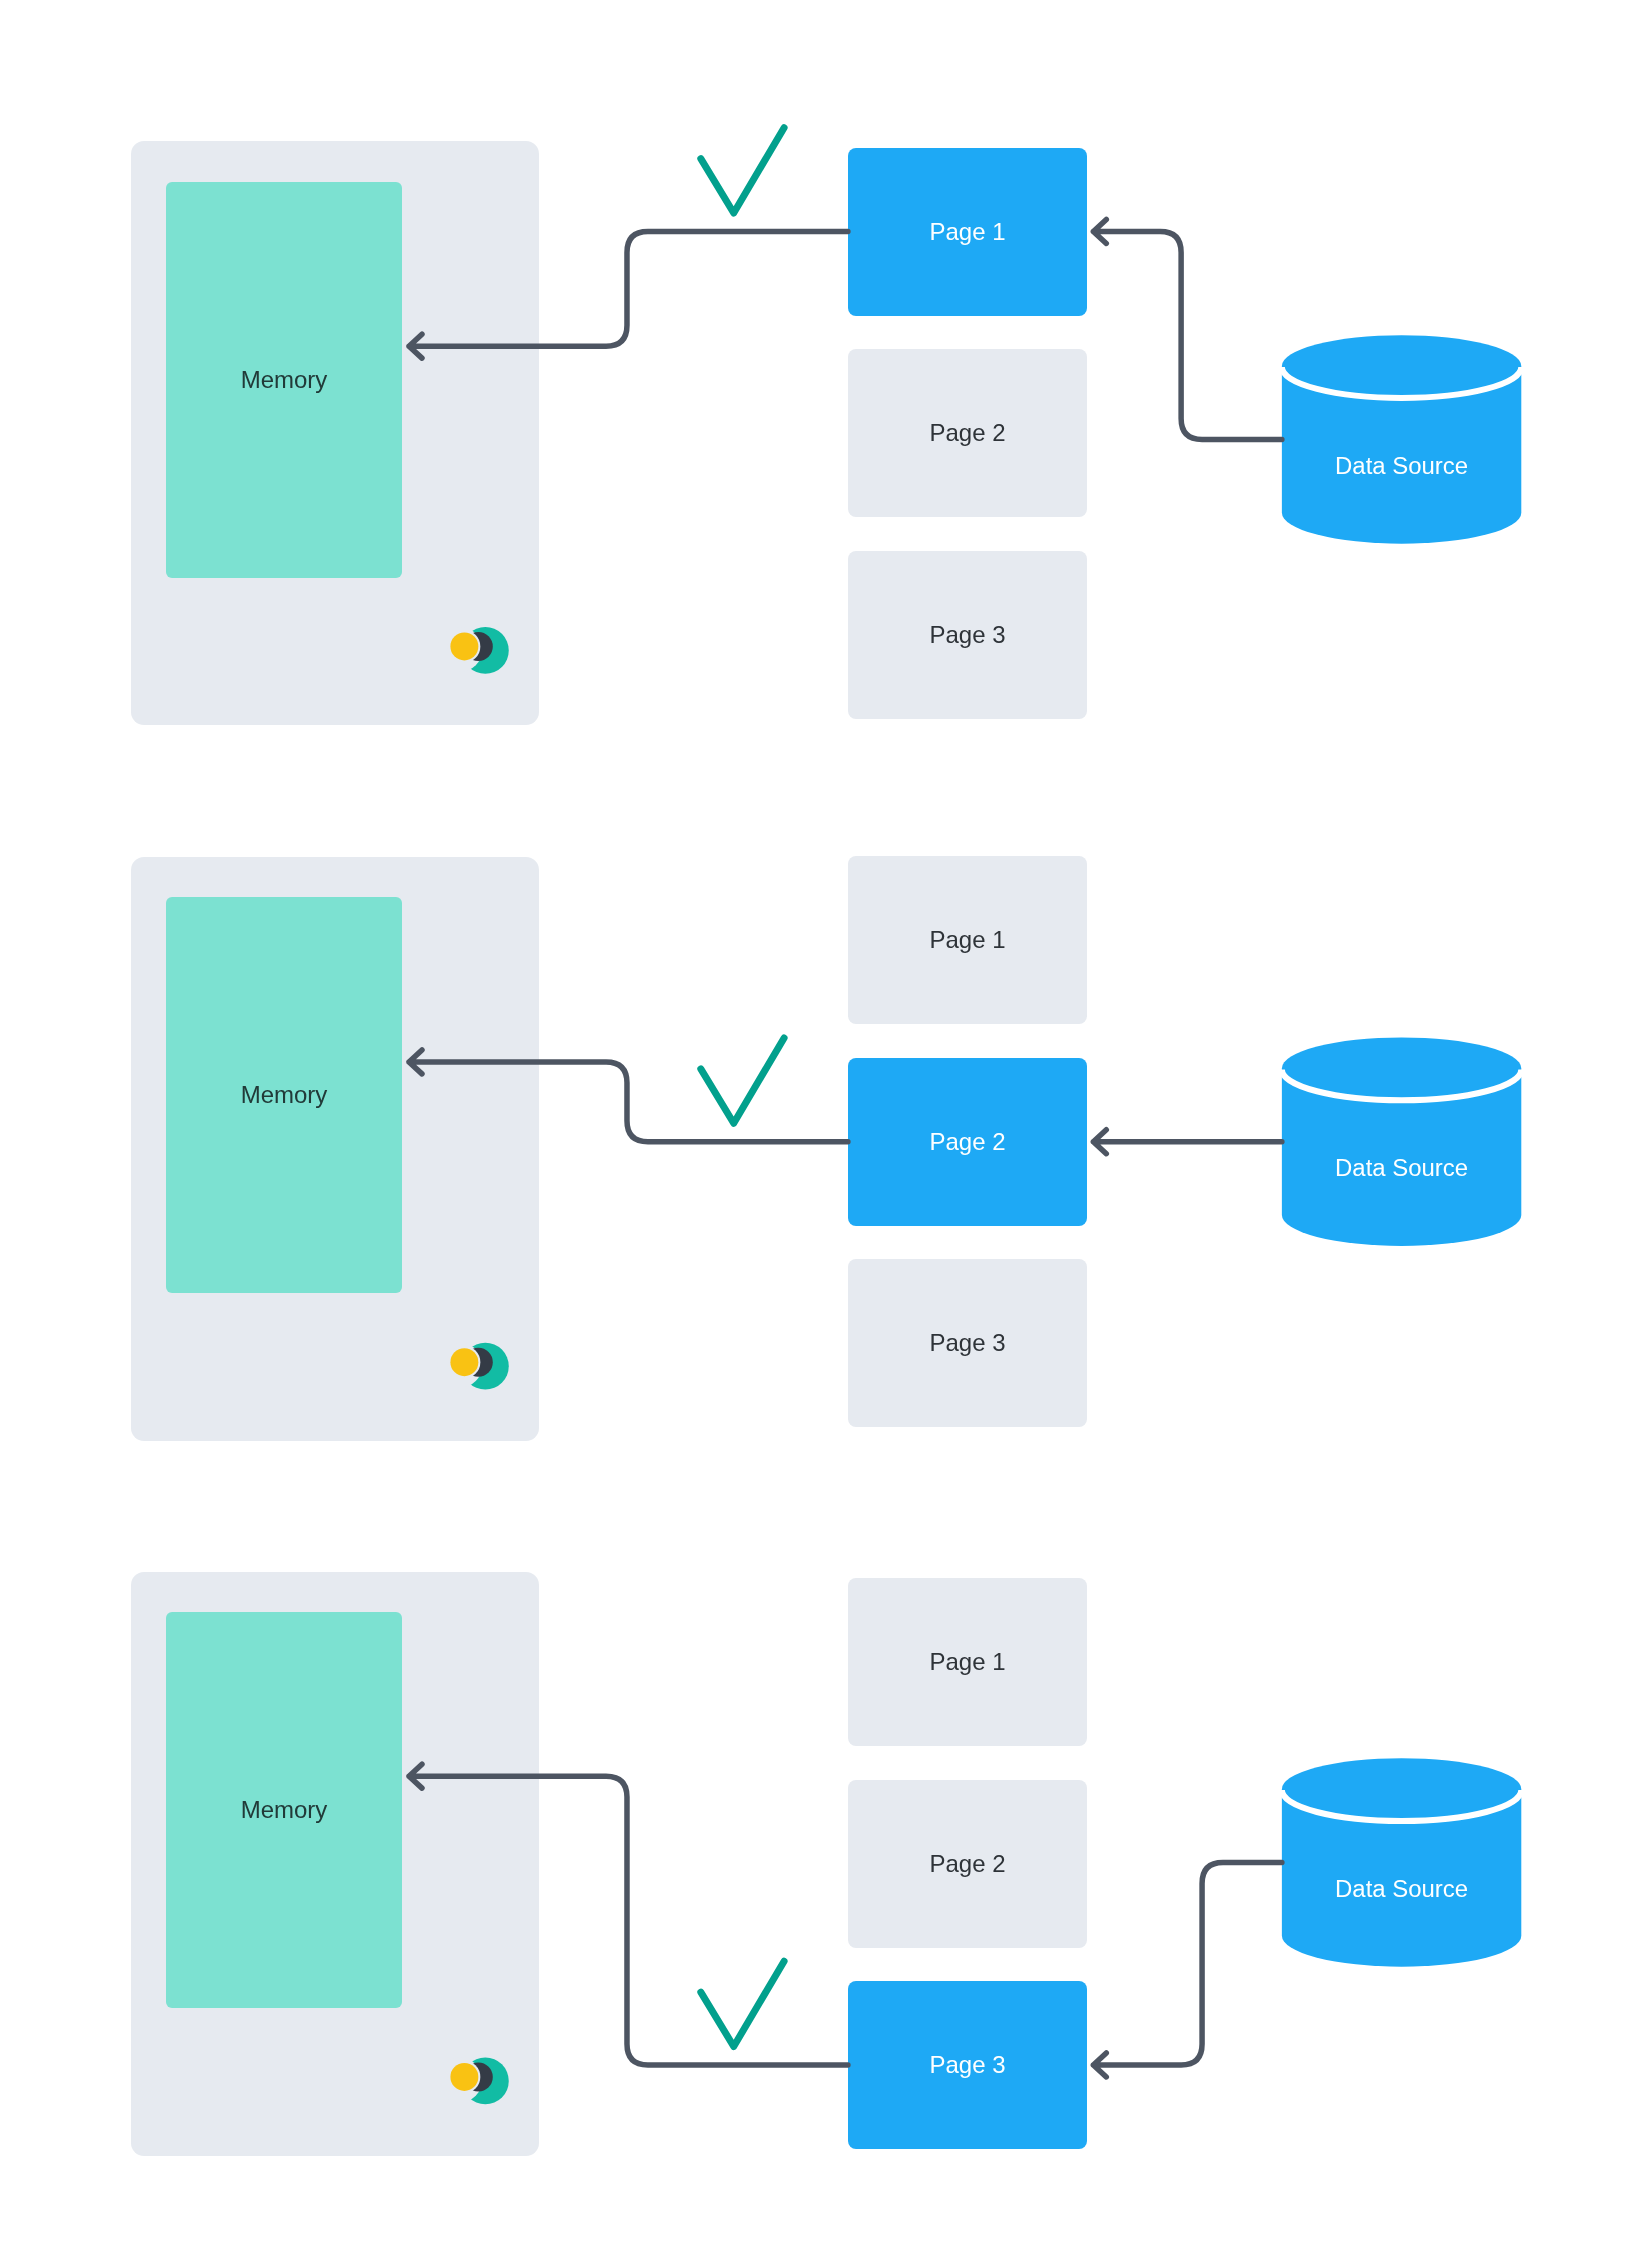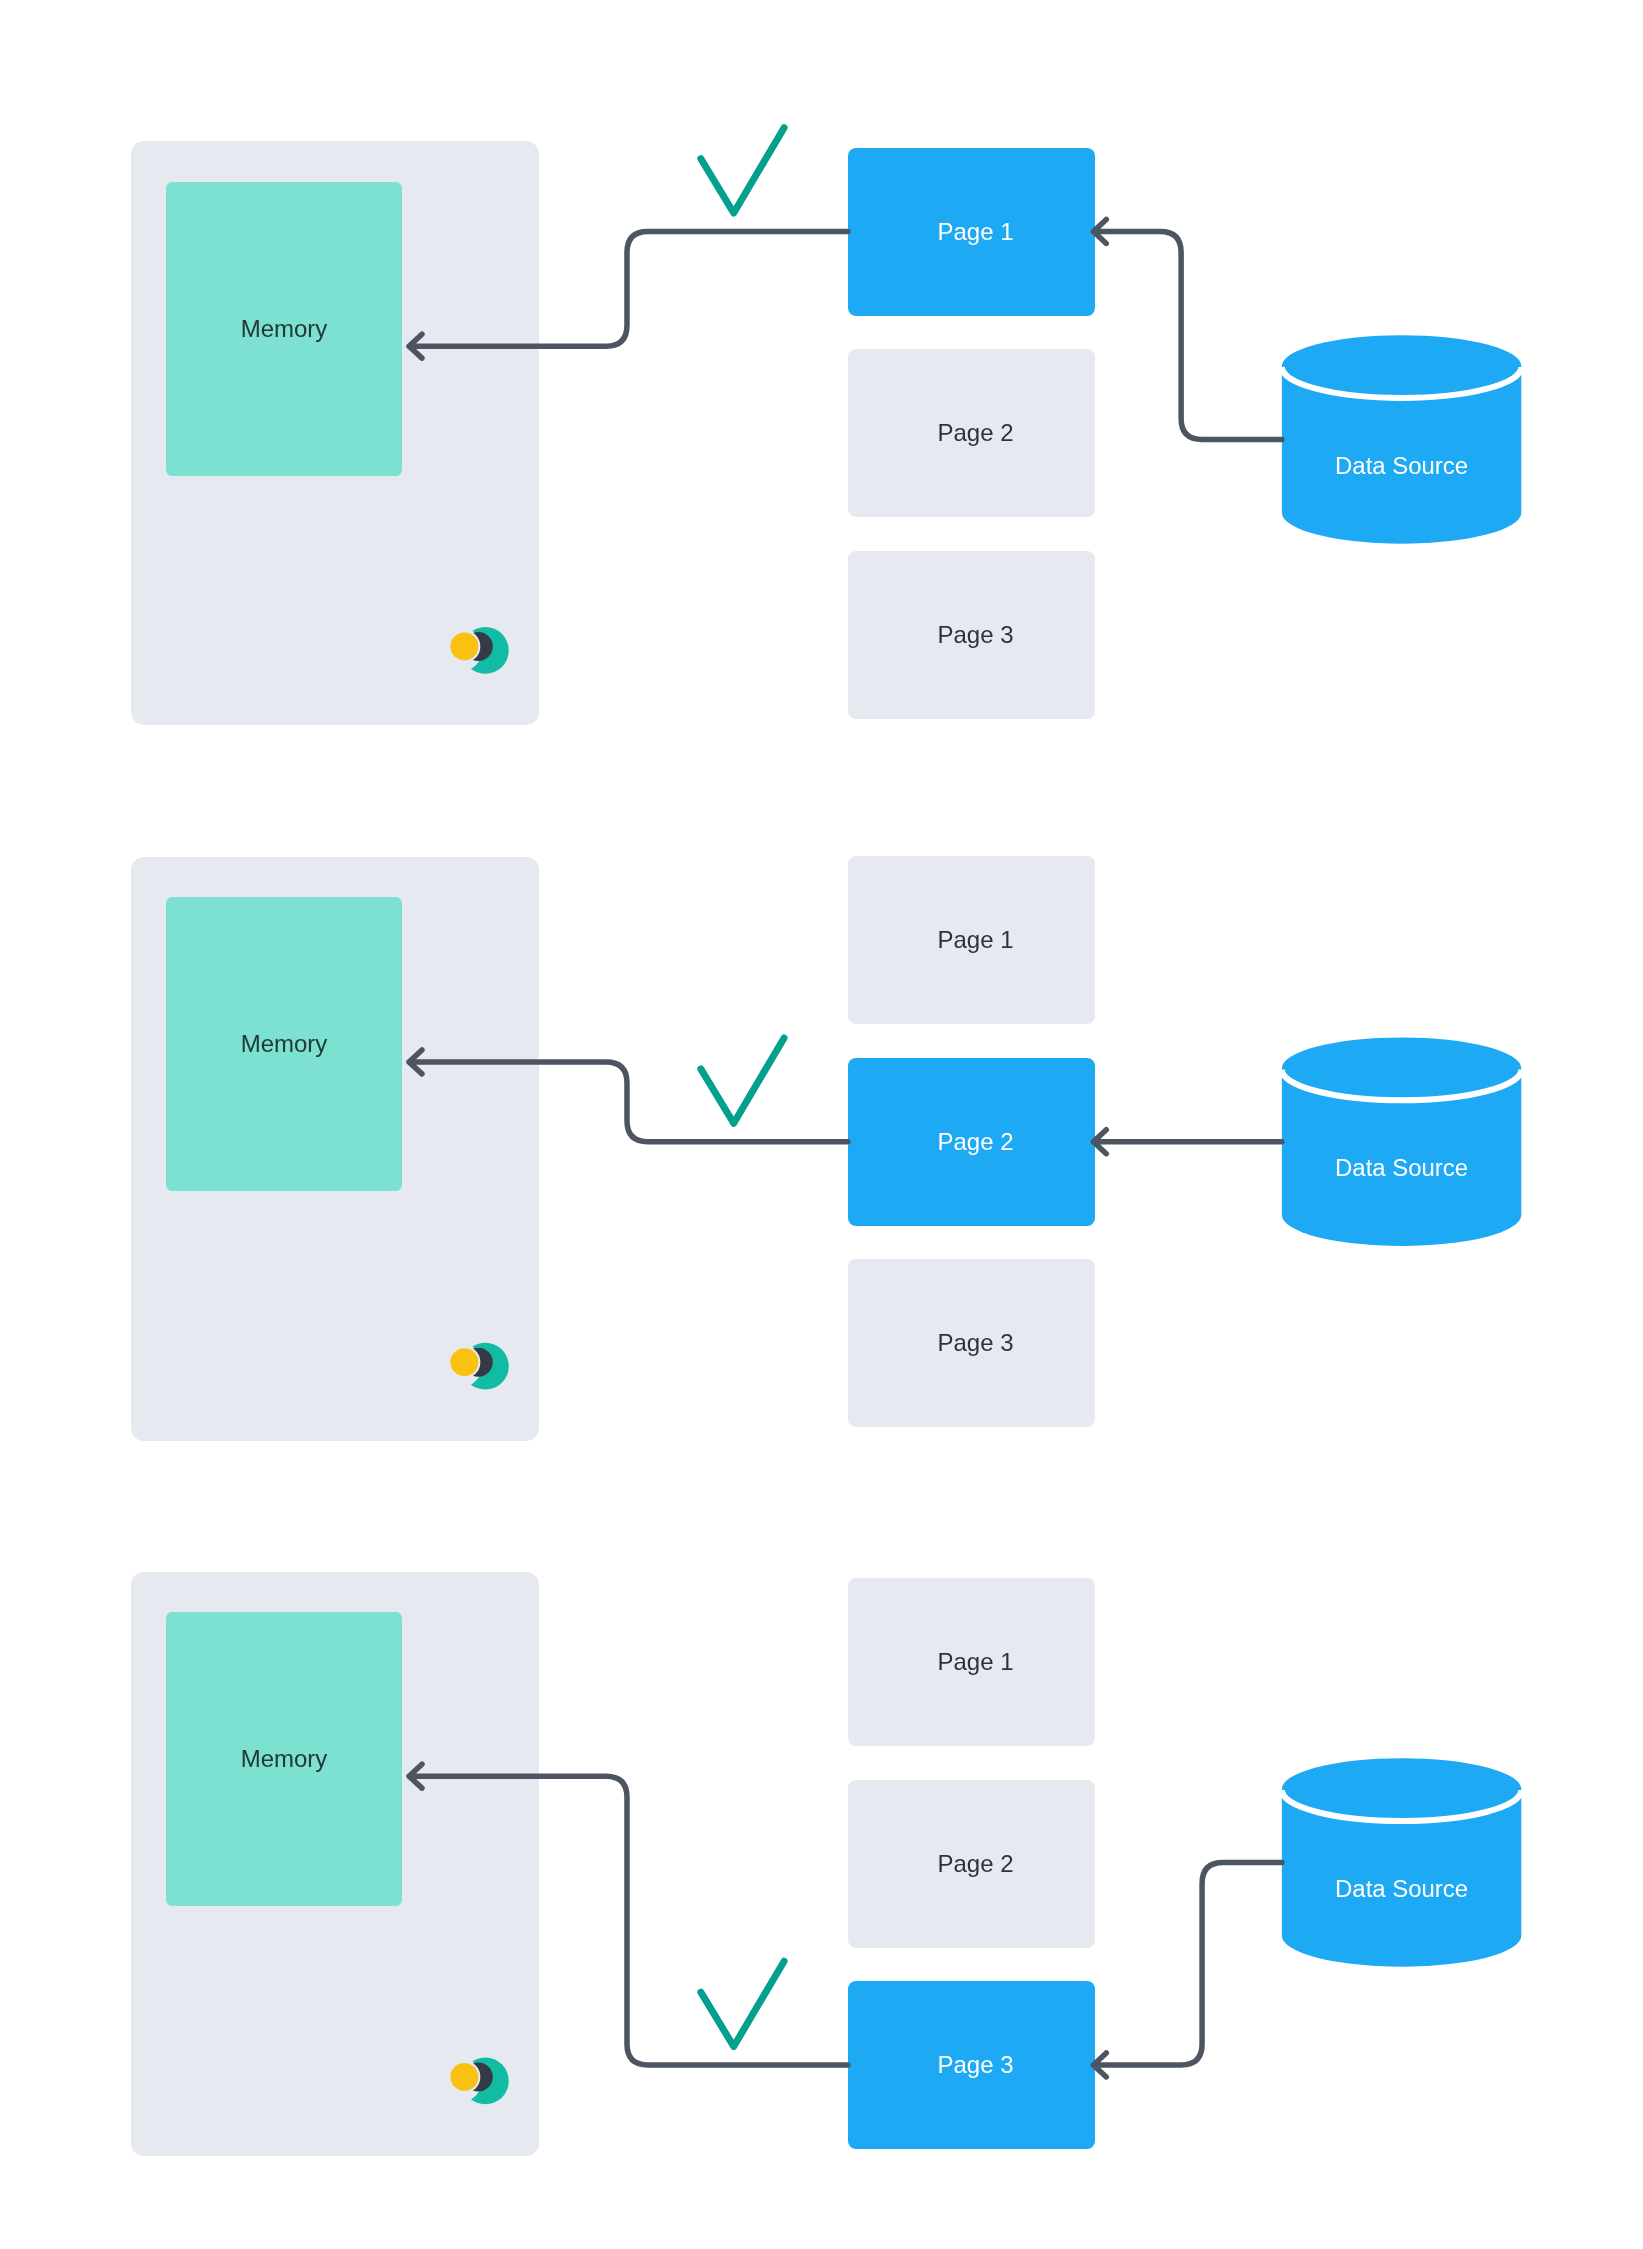--- a/index.html
+++ b/index.html
@@ -6,30 +6,29 @@
   body{
     width:1644px;height:2250px;position:relative;overflow:hidden;
     background:var(--background,#fff);
     font-family:"Liberation Sans",sans-serif;
   }
   .panel{
     position:absolute;left:131px;width:408px;height:584px;
     border-radius:13px;background:var(--panel,#E6EAF0);
   }
   .membox{
-    position:absolute;left:166px;width:236px;height:294px;
+    position:absolute;left:166px;width:236px;height:396px;
     border-radius:6px;background:var(--memory_fill,#7CE1D1);
     display:flex;align-items:center;justify-content:center;
     font-size:24px;font-weight:500;color:var(--memory_text,#213A38);
   }
   .page{
     position:absolute;left:848px;width:239px;height:168px;
     border-radius:8px;display:flex;align-items:center;justify-content:center;
     font-size:24px;
-    padding-left:8px;
   }
   .page.inactive{background:var(--page_inactive,#E6EAF0);color:var(--page_inactive_text,#2E3338);}
   .page.active{background:var(--page_active,#1EA9F5);color:var(--page_active_text,#fff);}
   svg.overlay{position:absolute;left:0;top:0;width:1644px;height:2250px;}
   .arrow{fill:none;stroke:var(--arrow,#4D5562);stroke-width:11;stroke-linecap:round;stroke-linejoin:round;}
   .check{fill:none;stroke:var(--check,#02A08D);stroke-width:14;stroke-linecap:round;stroke-linejoin:round;}
   .cyl{fill:var(--data_source_fill,#1EA9F5);}
   .cyl-line{fill:none;stroke:#ffffff;stroke-width:12;}
   .ds-text{fill:var(--data_source_text,#fff);font-size:48px;text-anchor:middle;font-family:"Liberation Sans",sans-serif;}
   .logo-teal{fill:var(--logo_teal,#12BCA4);}

